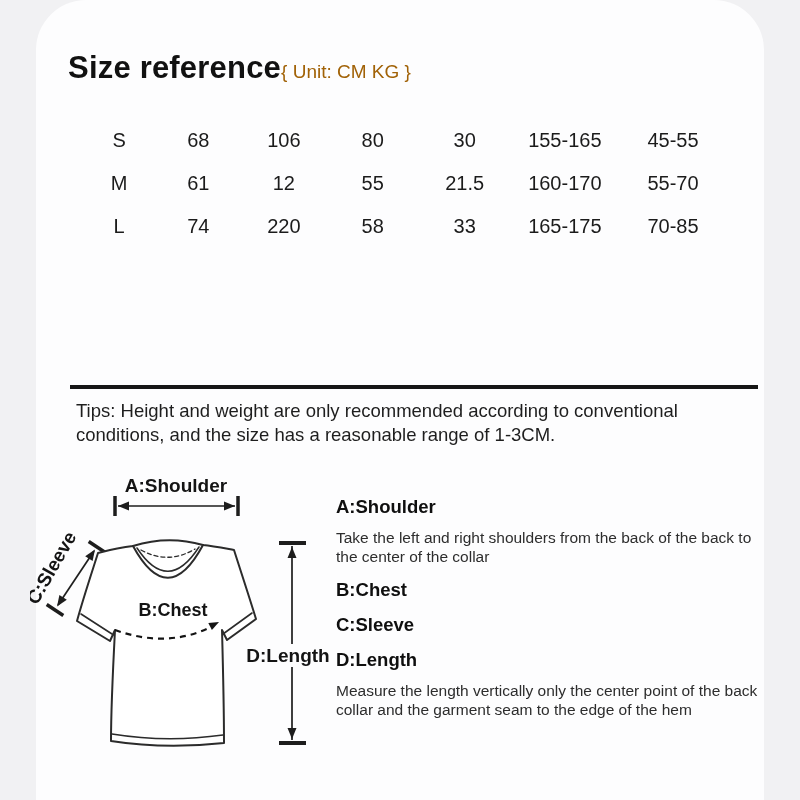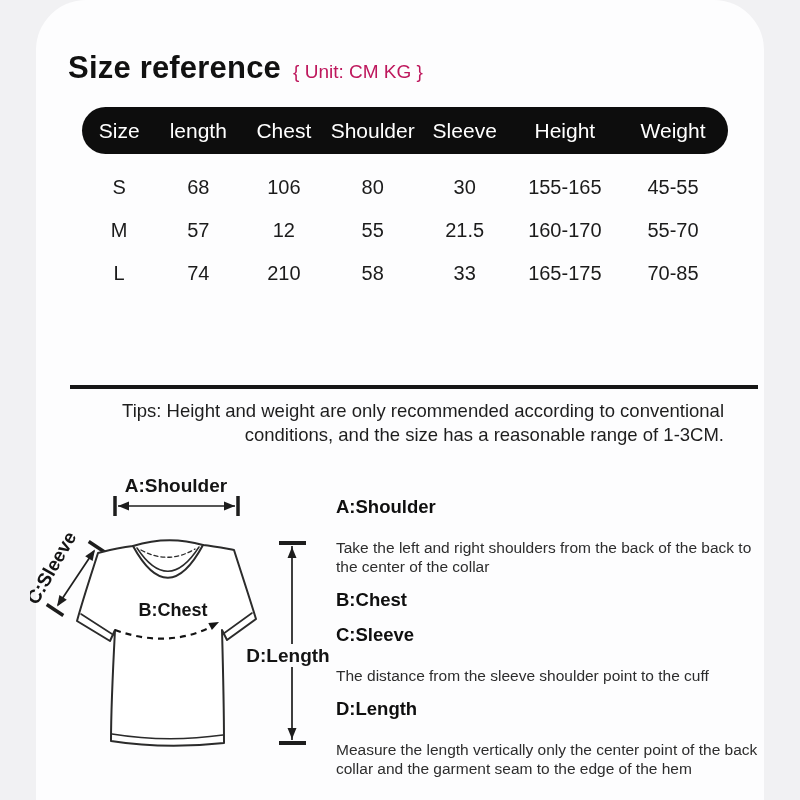--- a/index.html
+++ b/index.html
@@ -15,31 +15,30 @@
     position: absolute;
     left: 36px; right: 36px; top: 0; bottom: 0;
     background: #fdfdfe;
     border-radius: 50px 50px 0 0;
   }
   .title-row {
     position: absolute;
     left: 68px; top: 50px;
     display: flex;
     align-items: baseline;
-    gap: 12px;
   }
   .page-title {
     font-size: 31px;
     font-weight: bold;
     letter-spacing: 0.2px;
     color: #111;
   }
   .unit-note {
     font-size: 19px;
-    color: #be185d;
+    color: #a16207;
   }
   .size-table { position: absolute; left: 82px; top: 107px; width: 646px; }
   .tbl-grid {
     display: grid;
     grid-template-columns: 11.5% 13% 13.5% 14% 14.5% 16.5% 17%;
     align-items: center;
   }
   .tbl-head {
     height: 47px;
     border-radius: 24px;
@@ -58,21 +57,21 @@
   }
   .divider {
     position: absolute;
     left: 70px; top: 385px;
     width: 688px; height: 4px;
     background: #161616;
   }
   .tips {
     position: absolute;
     left: 60px; right: 60px; top: 399px;
-    text-align: right;
+    text-align: left;
   }
   .tips p {
     max-width: 648px;
     margin: 0 auto;
     font-size: 18.5px;
     line-height: 1.32;
     color: #1e1e1e;
   }
   .diagram {
     position: absolute;
@@ -84,72 +83,63 @@
     left: 336px; top: 496px;
     width: 434px;
   }
   .def-item { margin-bottom: 13px; }
   .def-term {
     font-size: 18.5px;
     font-weight: bold;
     color: #0f0f0f;
   }
   .def-desc {
-    margin-top: 20px;
+    margin-top: 10px;
     font-size: 15.5px;
     line-height: 19px;
     color: #2d2d2d;
   }
   svg text { font-family: "Liberation Sans", sans-serif; }
   .diag-label { font-size: 19px; font-weight: bold; fill: #141414; }
   .diag-label-sm { font-size: 18px; font-weight: bold; fill: #141414; }
 </style>
 </head>
 <body>
 
 <div class="card"></div>
 
 <div class="title-row">
   <span class="page-title">Size reference</span>
   <span class="unit-note">{ Unit: CM KG }</span>
 </div>
 
 <div class="size-table">
-  <div class="tbl-grid tbl-head" id="table-head" style="background: rgb(13, 13, 13);">
-      <div class="cell">Size</div>
-      <div class="cell">length</div>
-      <div class="cell">Chest</div>
-      <div class="cell">Shoulder</div>
-      <div class="cell">Sleeve</div>
-      <div class="cell">Height</div>
-      <div class="cell">Weight</div>
-    </div>
   <div class="tbl-body" id="table-body">
       <div class="tbl-grid tbl-row">
         <div class="cell">S</div>
         <div class="cell">68</div>
         <div class="cell">106</div>
         <div class="cell">80</div>
         <div class="cell">30</div>
         <div class="cell">155-165</div>
         <div class="cell">45-55</div>
       </div>
       <div class="tbl-grid tbl-row">
         <div class="cell">M</div>
-        <div class="cell">57</div>
+        <div class="cell">61</div>
         <div class="cell">12</div>
         <div class="cell">55</div>
         <div class="cell">21.5</div>
         <div class="cell">160-170</div>
         <div class="cell">55-70</div>
       </div>
       <div class="tbl-grid tbl-row">
         <div class="cell">L</div>
         <div class="cell">74</div>
-        <div class="cell">210</div>
+        <div class="cell">220</div>
         <div class="cell">58</div>
         <div class="cell">33</div>
         <div class="cell">165-175</div>
         <div class="cell">70-85</div>
       </div>
     </div>
 </div>
 
 <div class="divider"></div>
 
@@ -219,19 +209,18 @@
 <div class="defs" id="defs-list">
     <div class="def-item">
       <div class="def-term">A:Shoulder</div>
       <div class="def-desc">Take the left and right shoulders from the back of the back to the center of the collar</div>
     </div>
     <div class="def-item">
       <div class="def-term">B:Chest</div>
     </div>
     <div class="def-item">
       <div class="def-term">C:Sleeve</div>
-      <div class="def-desc">The distance from the sleeve shoulder point to the cuff</div>
     </div>
     <div class="def-item">
       <div class="def-term">D:Length</div>
       <div class="def-desc">Measure the length vertically only the center point of the back collar and the garment seam to the edge of the hem</div>
     </div>
   </div>
 
 </body></html>

